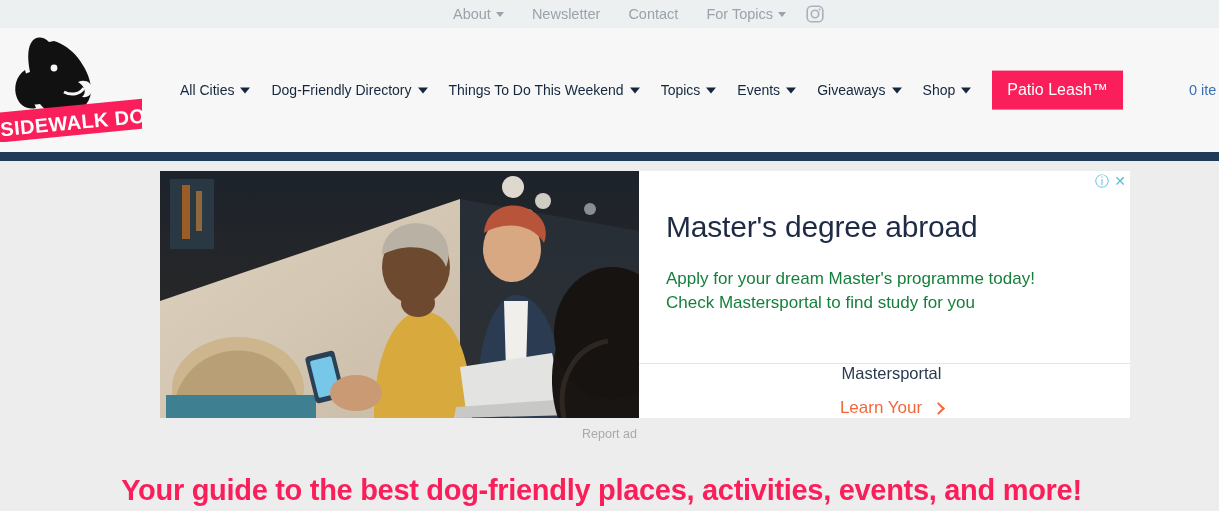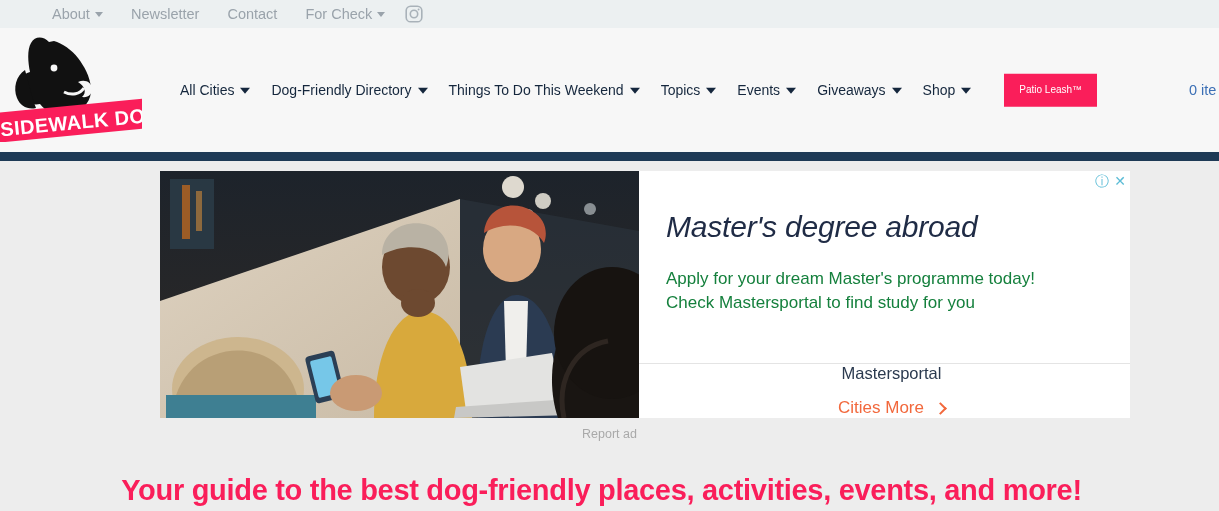--- a/index.html
+++ b/index.html
@@ -9,21 +9,21 @@
     background: #ededed;
     font-family: "Liberation Sans", sans-serif;
   }
 
   
   .topbar {
     height: 28px;
     background: #ecf0f1;
     display: flex;
     align-items: center;
-    justify-content: flex-start;
+    justify-content: center;
     padding-right: 0;
     position: relative;
     padding-left: 38px;
   }
   .topbar-nav { display: flex; align-items: center; gap: 0; }
   .topbar-link {
     font-size: 14.5px;
     color: #9aa3ab;
     padding: 0 14px;
     white-space: nowrap;
@@ -85,28 +85,27 @@
     border-left: 5px solid transparent;
     border-right: 5px solid transparent;
     border-top: 6px solid #15273d;
     display: inline-block;
     position: relative;
     top: 1px;
   }
   .cta {
     background: #fa1e5a;
     color: #ffffff;
-    font-size: 10px;
+    font-size: 16px;
     padding: 11px 15px;
     white-space: nowrap;
     border: none;
     cursor: pointer;
     font-family: "Liberation Sans", sans-serif;
     line-height: 1.05;
-    margin-left: 12px;
   }
   .cart {
     position: absolute;
     left: 1189px;
     top: 50%;
     transform: translateY(-50%);
     font-size: 14.5px;
     color: #3b6fb5;
     white-space: nowrap;
     cursor: pointer;
@@ -147,21 +146,20 @@
   .ad-copy {
     flex: 1;
     padding: 38px 30px 0 27px;
   }
   .ad-title {
     font-size: 30px;
     color: #1f2b45;
     font-weight: normal;
     line-height: 1.2;
     letter-spacing: -0.2px;
-    font-style: italic;
   }
   .ad-desc {
     margin-top: 22px;
     font-size: 17px;
     color: #15803d;
     line-height: 1.42;
   }
   .ad-foot {
     height: 55px;
     border-top: 1px solid #e4e4e4;
@@ -242,21 +240,21 @@
 
     <div class="topbar-link">
       <span>Newsletter</span>
     </div>
 
     <div class="topbar-link">
       <span>Contact</span>
     </div>
 
     <div class="topbar-link">
-      <span>For Check</span>
+      <span>For Topics</span>
       <i class="caret-sm"></i>
     </div>
 
     <div class="ig-icon">
       <svg width="18" height="18" viewBox="0 0 18 18">
         <rect x="1.2" y="1.2" width="15.6" height="15.6" rx="4.4" ry="4.4" fill="none" stroke="#a9b2b9" stroke-width="1.6"></rect>
         <circle cx="9" cy="9" r="3.7" fill="none" stroke="#a9b2b9" stroke-width="1.6"></circle>
         <circle cx="13.6" cy="4.5" r="0.95" fill="#a9b2b9"></circle>
       </svg>
     </div>
@@ -404,21 +402,21 @@
         <div class="ad-title">Master's degree abroad</div>
         <div class="ad-desc">
           <div>Apply for your dream Master's programme today!</div>
           <div>Check Mastersportal to find study for you</div>
         </div>
       </div>
 
       <div class="ad-foot">
         <div class="ad-brand">Mastersportal</div>
         <div class="ad-learn">
-          <span>Cities More</span>
+          <span>Learn Your</span>
           <i class="chev"></i>
         </div>
       </div>
 
     </div>
   </div>
 
   <div class="report-ad">Report ad</div>
 </div>
 

